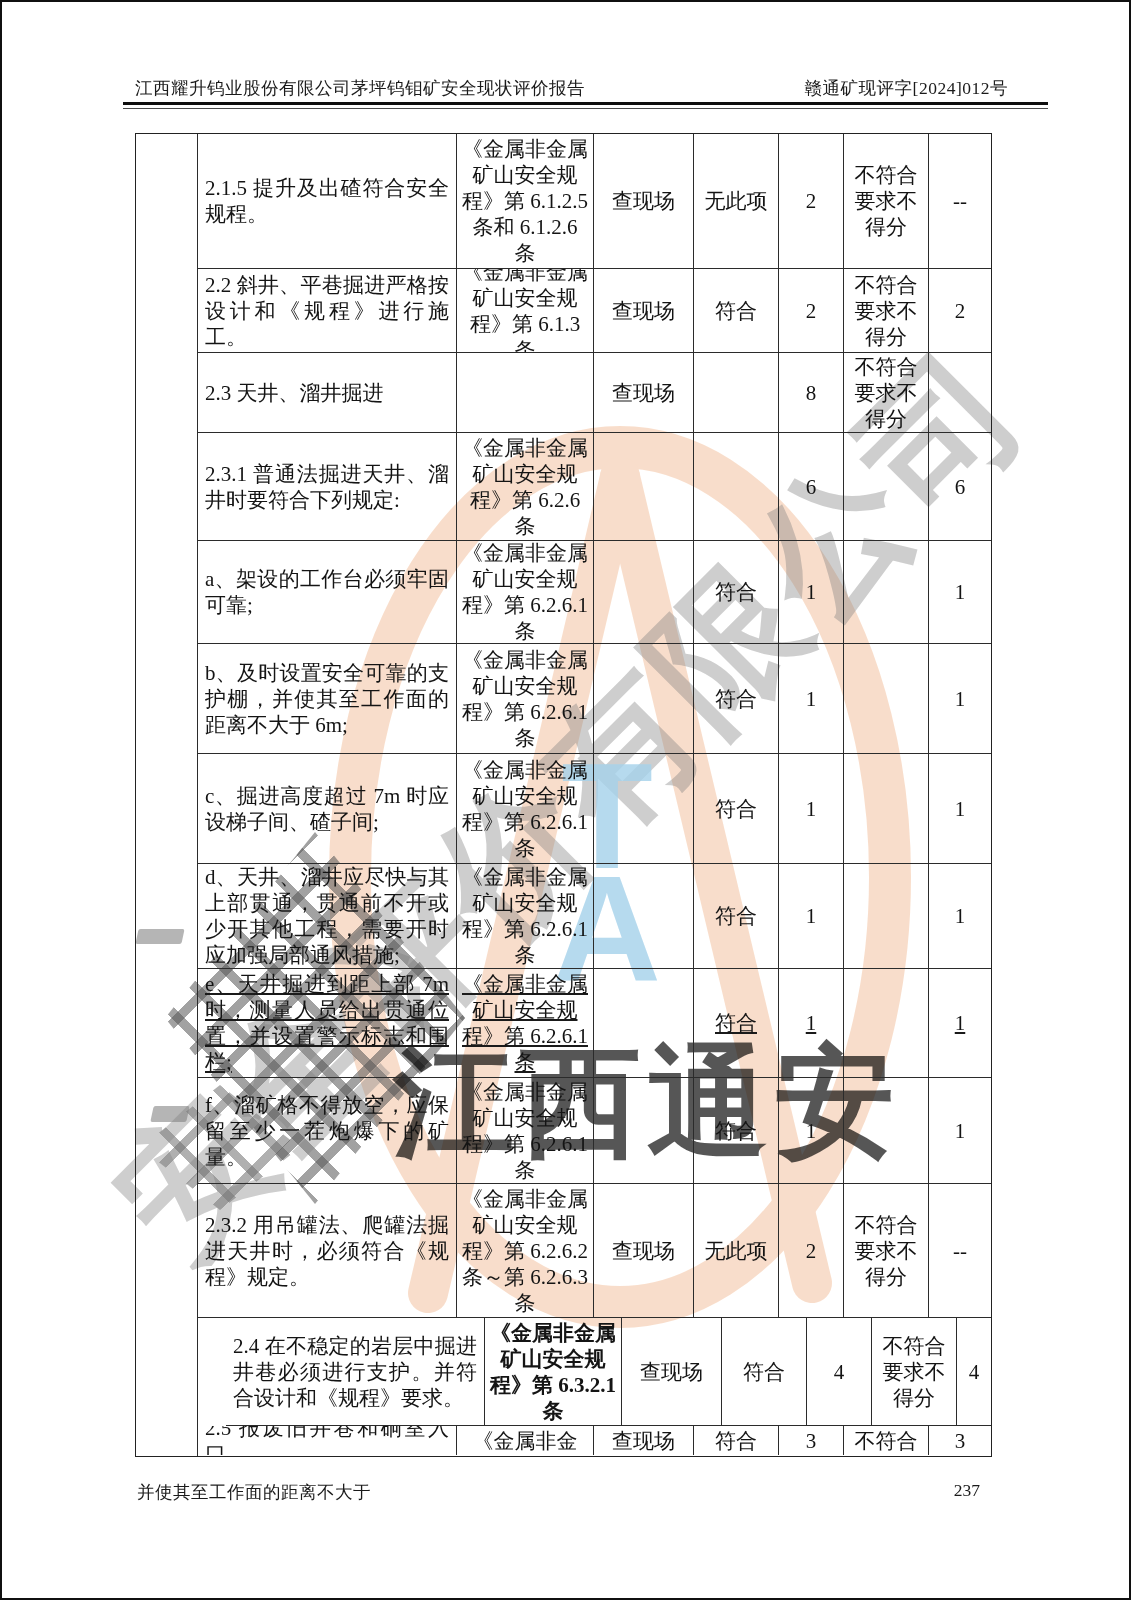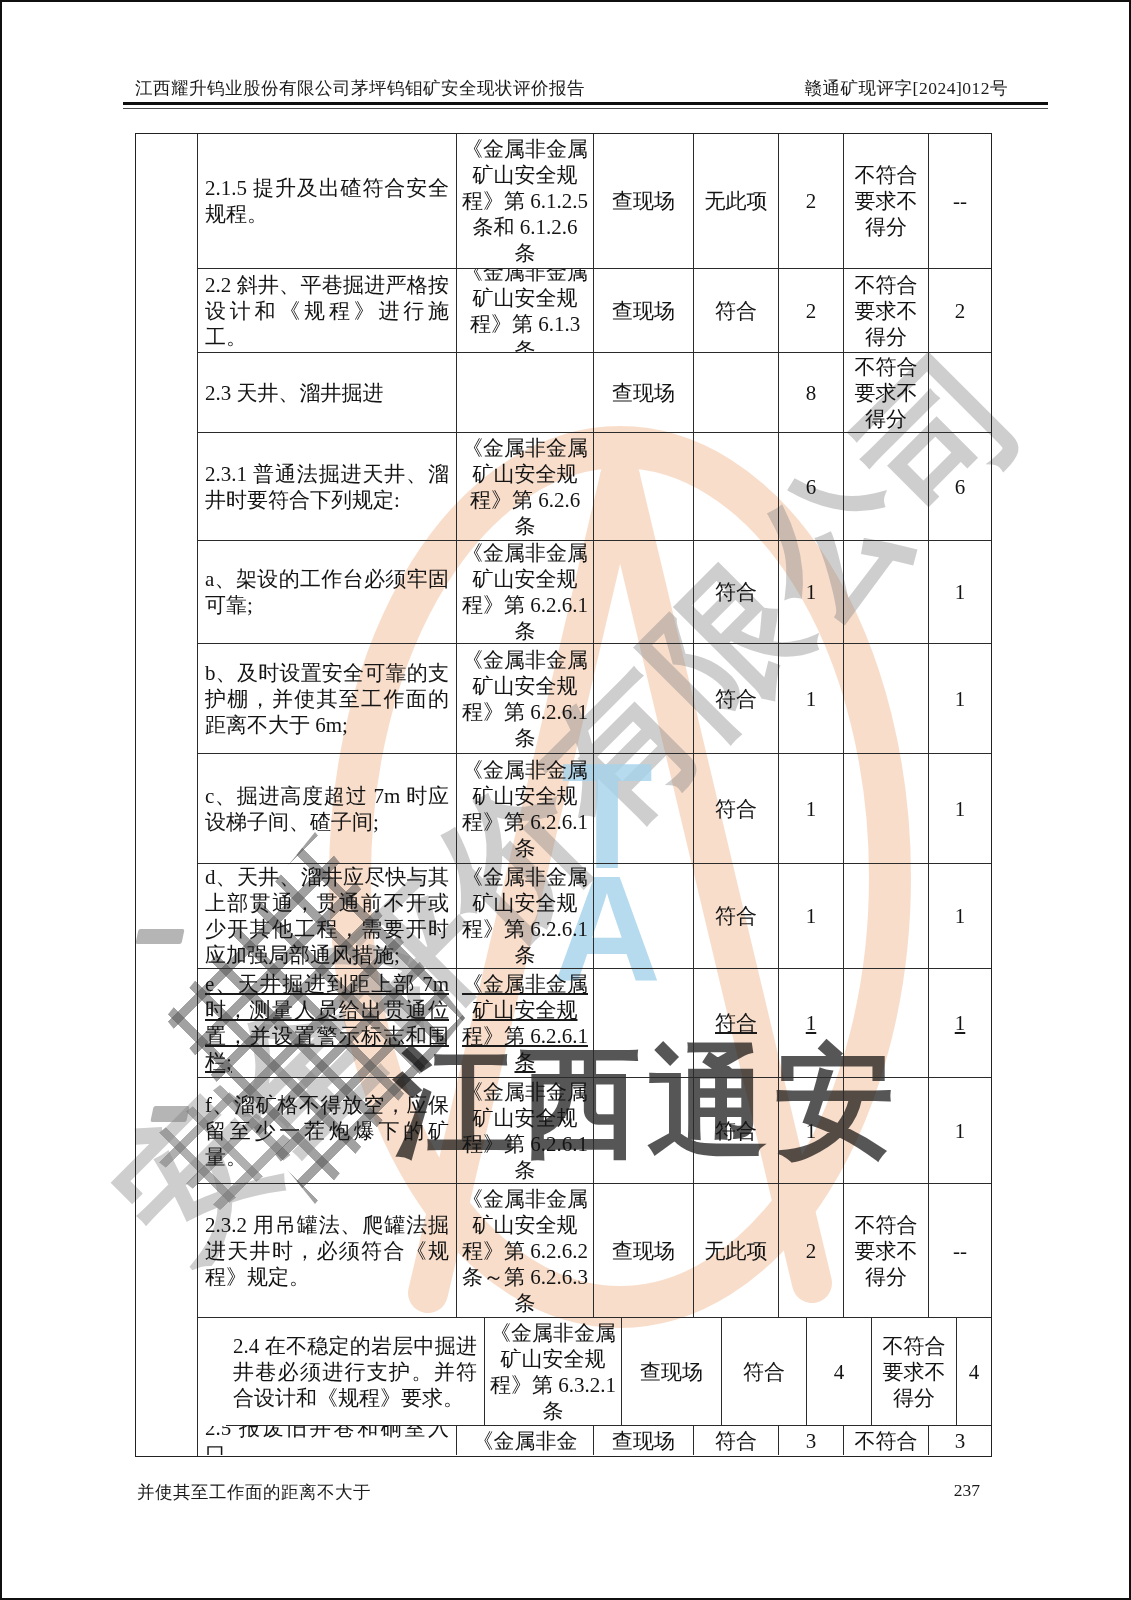--- a/index.html
+++ b/index.html
@@ -188,21 +188,21 @@
           <div class="cell c-item" style="width: 259px;">2.3.2 用吊罐法、爬罐法掘进天井时，必须符合《规程》规定。</div>
           <div class="cell c-basis" style="width: 137px;">《金属非金属矿山安全规程》第 6.2.6.2 条～第 6.2.6.3 条</div>
           <div class="cell c-method" style="width: 100px;">查现场</div>
           <div class="cell c-result" style="width: 85px;">无此项</div>
           <div class="cell c-standard-score" style="width: 65px;">2</div>
           <div class="cell c-scoring-rule" style="width: 85px;">不符合要求不得分</div>
           <div class="cell c-score" style="width: 62px;">--</div>
         </div>
         <div class="trow" style="height: 108px;">
           <div class="cell c-item" style="width: 259px; margin-left: 28px;">2.4 在不稳定的岩层中掘进井巷必须进行支护。并符合设计和《规程》要求。</div>
-          <div class="cell c-basis" style="width: 137px;">《金属非金属矿山安全规程》第 6.3.2.1 条</div>
+          <div class="cell c-basis" style="width: 137px; font-weight: bold;">《金属非金属矿山安全规程》第 6.3.2.1 条</div>
           <div class="cell c-method" style="width: 100px;">查现场</div>
           <div class="cell c-result" style="width: 85px;">符合</div>
           <div class="cell c-standard-score" style="width: 65px;">4</div>
           <div class="cell c-scoring-rule" style="width: 85px;">不符合要求不得分</div>
           <div class="cell c-score" style="width: 62px;">4</div>
         </div>
         <div class="trow" style="height: 29px;">
           <div class="cell c-item" style="width: 259px;">2.5 报废旧井巷和硐室入口,</div>
           <div class="cell c-basis" style="width: 137px;">《金属非金</div>
           <div class="cell c-method" style="width: 100px;">查现场</div>

